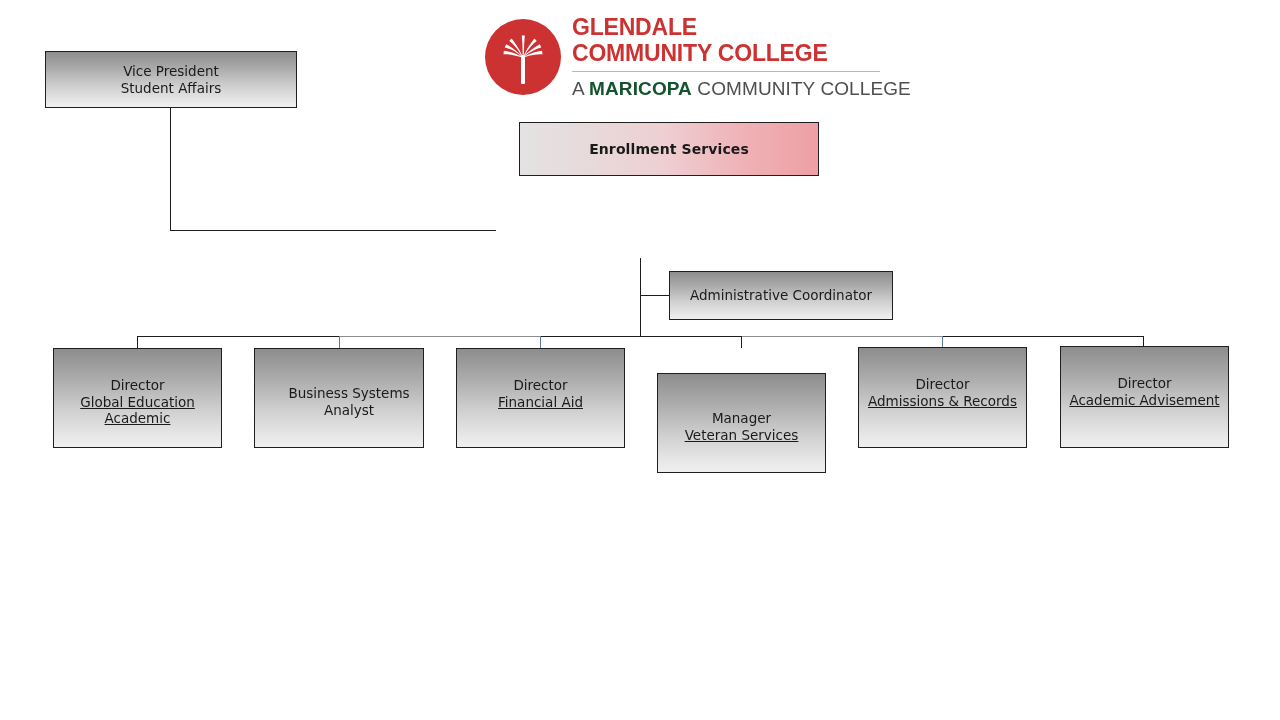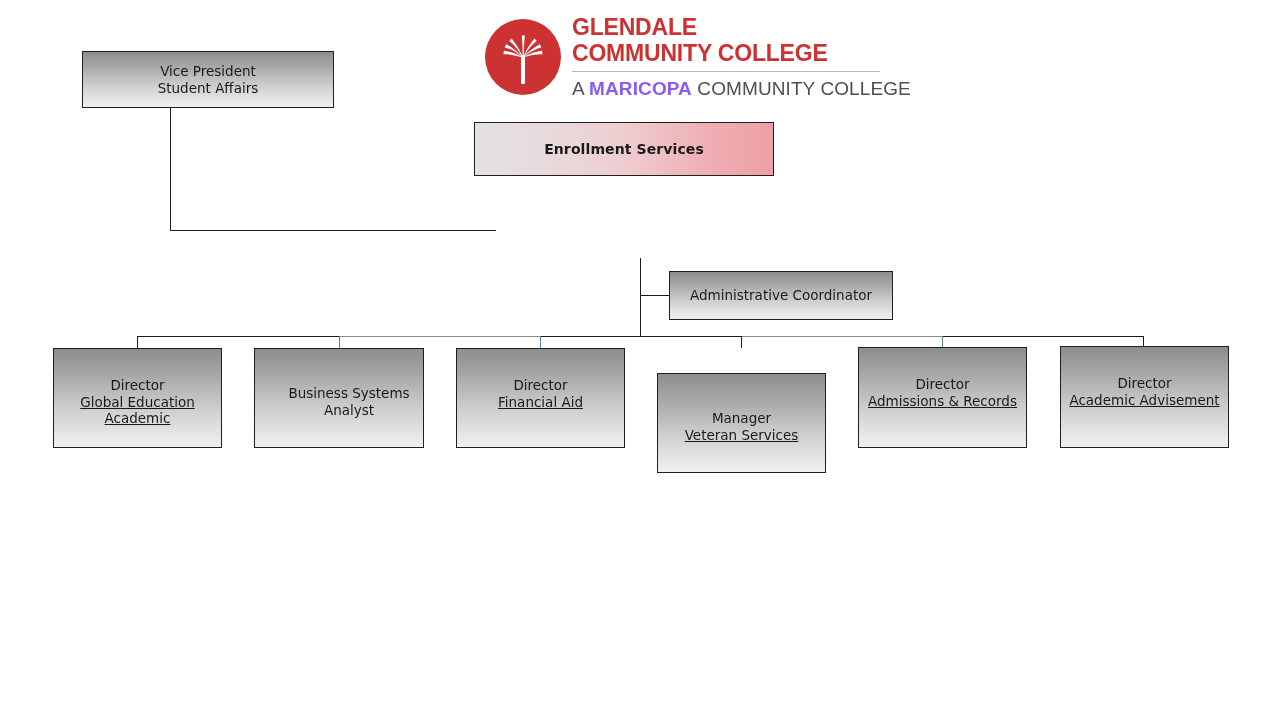--- a/index.html
+++ b/index.html
@@ -57,21 +57,21 @@
     background: #b9b9b9;
   }
   .logo-line3 {
     margin-top: 6px;
     font-size: 19px;
     color: #4f4f4f;
     letter-spacing: 0.1px;
     white-space: nowrap;
     font-family: "Liberation Sans", "DejaVu Sans", sans-serif;
   }
-  .logo-line3 b { color: #8b5cf6; font-weight: bold; }
+  .logo-line3 b { color: #14532d; font-weight: bold; }
 
   
   .line { position: absolute; }
   .v-black { width: 1px; background: #1d1d1d; }
   .h-black { height: 1px; background: #1d1d1d; }
   .h-gray  { height: 1px; background: #8d8d8d; }
   .v-blue  { width: 1px; background: #5d7f93; }
 
   
   .node {
@@ -143,28 +143,28 @@
   <div class="line h-gray" style="left:742px; top:336px; width:201px;"></div>
   <div class="line h-black" style="left:943px; top:336px; width:201px;"></div>
 
   <div class="line v-black" style="left:137px; top:336px; height:12px;"></div>
   <div class="line v-blue" style="left:339px; top:336px; height:12px;"></div>
   <div class="line v-blue" style="left:540px; top:336px; height:12px;"></div>
   <div class="line v-black" style="left:741px; top:336px; height:12px;"></div>
   <div class="line v-blue" style="left:942px; top:336px; height:12px;"></div>
   <div class="line v-black" style="left:1143px; top:336px; height:12px;"></div>
 
-  <div class="node" style="left:45px; top:51px; width:252px; height:57px;margin-left:37px;">
+  <div class="node" style="left:45px; top:51px; width:252px; height:57px;">
     <span>
       <span class="txt">Vice President</span>
       <span class="txt">Student Affairs</span>
     </span>
   </div>
 
-  <div class="node header-pink" style="left:474px; top:122px; width:300px; height:54px;">
+  <div class="node header-pink" style="left:519px; top:122px; width:300px; height:54px;">
     <span class="txt">Enrollment Services</span>
   </div>
 
 
   <div class="node" style="left:669px; top:271px; width:224px; height:49px;">
     <span class="txt">Administrative  Coordinator</span>
   </div>
 
   <div class="node align-top pad-t-28" style="left:53px; top:348px; width:169px; height:100px;">
     <span>

